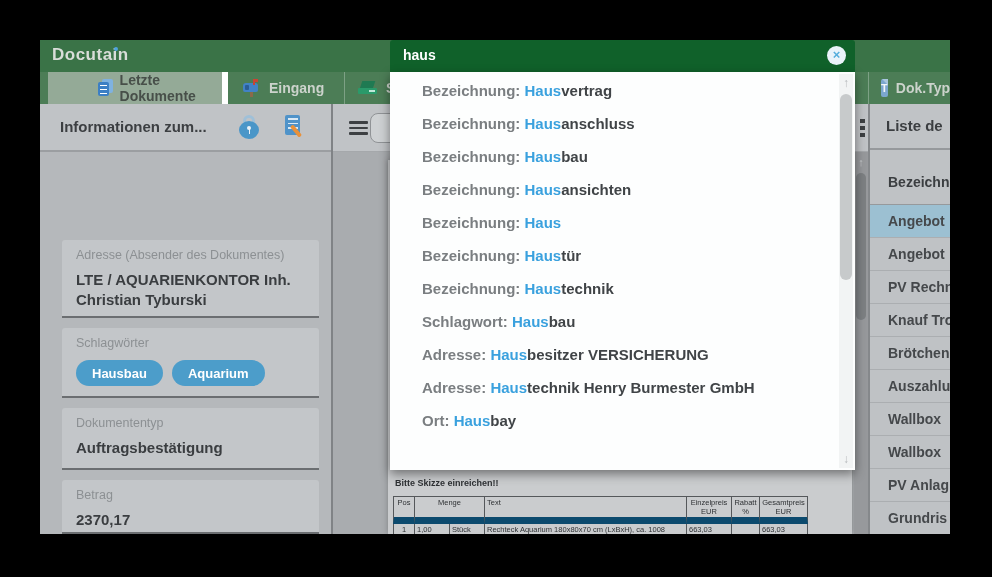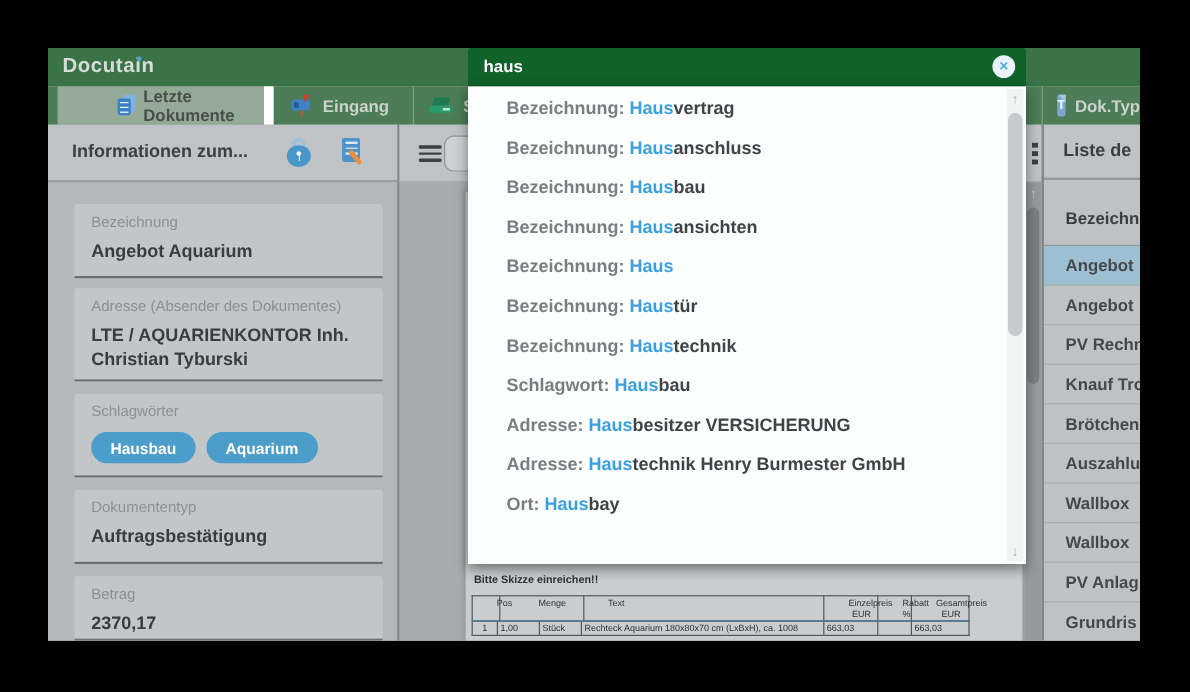--- a/index.html
+++ b/index.html
@@ -15,21 +15,21 @@
   #app-header { position:absolute; left:0; top:0; width:910px; height:32px; background:#3a7347; }
   #logo { position:absolute; left:12px; top:5px; font-size:17px; font-weight:bold;
           color:#d9ddd9; letter-spacing:.5px; }
   #logo .idot { position:absolute; left:62px; top:2px; width:4px; height:4px;
                 border-radius:50%; background:#4da3dd; }
 
   
   #tab-bar { position:absolute; left:0; top:32px; width:910px; height:32px; background:#4c7d56; }
   .tab { position:absolute; top:0; height:32px; display:flex; align-items:center;
          font-size:14px; font-weight:bold; color:#ccd3cc; cursor:default; }
-  #tab1 { left:8px; width:180px; background:#94aa97; color:#474f49; border-right:8px solid #ffffff;padding-left:38px; }
+  #tab1 { left:8px; width:180px; background:#94aa97; color:#474f49; border-right:6px solid #ffffff;padding-left:38px; }
   #tab2 { left:191px; width:114px; border-right:1px solid rgba(255,255,255,.28); }
   #tab3 { left:306px; width:520px; }
   #tab4 { left:828px; width:82px; border-left:1px solid rgba(255,255,255,.28); }
   .tab .ticon { margin:0 8px 0 12px; }
 
   
   .doc2 { width:16px; height:18px; position:relative; }
   .doc2 .b { position:absolute; left:4px; top:0; width:11px; height:14px; background:#7fb2e0; border-radius:2px;}
   .doc2 .f { position:absolute; left:0; top:3px; width:11px; height:14px; background:#3c7fc4; border-radius:2px;}
   .doc2 .f i { display:block; height:1.5px; background:#fff; margin:2.5px 2px 0 2px; }
@@ -83,21 +83,21 @@
                     border-bottom:1px solid #a5a8ab; }
   #viewer-search { position:absolute; left:37px; top:9px; width:70px; height:30px; border:1px solid #909396;
                    background:#ced1d3; border-radius:8px; }
   #document-page { position:absolute; left:55px; top:56px; width:464px; height:374px; background:#caccce;
                    box-shadow:0 0 6px rgba(0,0,0,.25); overflow:hidden; }
   #document-note { position:absolute; left:7px; top:318px; font-size:9px; font-weight:bold; color:#2e3134; }
   #invoice-table { position:absolute; left:5px; top:336px; width:415px; font-size:7.5px; color:#2e3134; }
   .trow { display:flex; }
   .tcell { border:1px solid #55585b; border-left:none; padding:1px 2px; min-height:10px; }
   .trow .tcell:first-child { border-left:1px solid #55585b; }
-  .trow.hdr .tcell { text-align:center; border-bottom:1px solid #0c4a6e;padding-left:20px; }
+  .trow.hdr .tcell { text-align:center; border-bottom:7px solid #0c4a6e; }
   .trow.body .tcell { border-top:none; }
   .num { text-align:left; }
   #viewer-scrollbar { position:absolute; left:521px; top:48px; width:14px; height:382px; background:#97999c; }
   #viewer-scrollbar .thumb { position:absolute; left:2px; top:21px; width:10px; height:147px;
                              background:#7d8083; border-radius:5px; }
   .scroll-arrow { font-size:11px; color:#c9ccce; text-align:center; width:14px; }
 
   
   #right-panel { position:absolute; left:828px; top:64px; width:82px; height:430px; background:#bfc2c5;
                  border-left:2px solid #85888b; }
@@ -184,24 +184,20 @@
     <div id="lp-header">
       <span id="lp-title">Informationen zum...</span>
       <span class="lock abs" style="left:198px; top:11px;"><span class="shackle"></span><span class="body"></span><span class="hole"></span><span class="stem"></span></span>
       <span class="editdoc abs" style="left:245px; top:11px;"><span class="pg">
             <i></i>
             <i></i>
             <i></i>
           </span><span class="pen"></span></span>
     </div>
 
-    <div class="card" style="top:66px; height:62px;">
-      <div class="lbl">Bezeichnung</div>
-      <div class="val">Angebot Aquarium</div>
-    </div>
     <div class="card" style="top:136px; height:78px;">
       <div class="lbl">Adresse (Absender des Dokumentes)</div>
       <div class="val">LTE / AQUARIENKONTOR Inh. Christian Tyburski</div>
     </div>
     <div class="card" style="top:224px; height:70px;">
       <div class="lbl">Schlagwörter</div>
       <div id="chips">
         <span class="chip">Hausbau</span>
         <span class="chip">Aquarium</span>
       </div>

